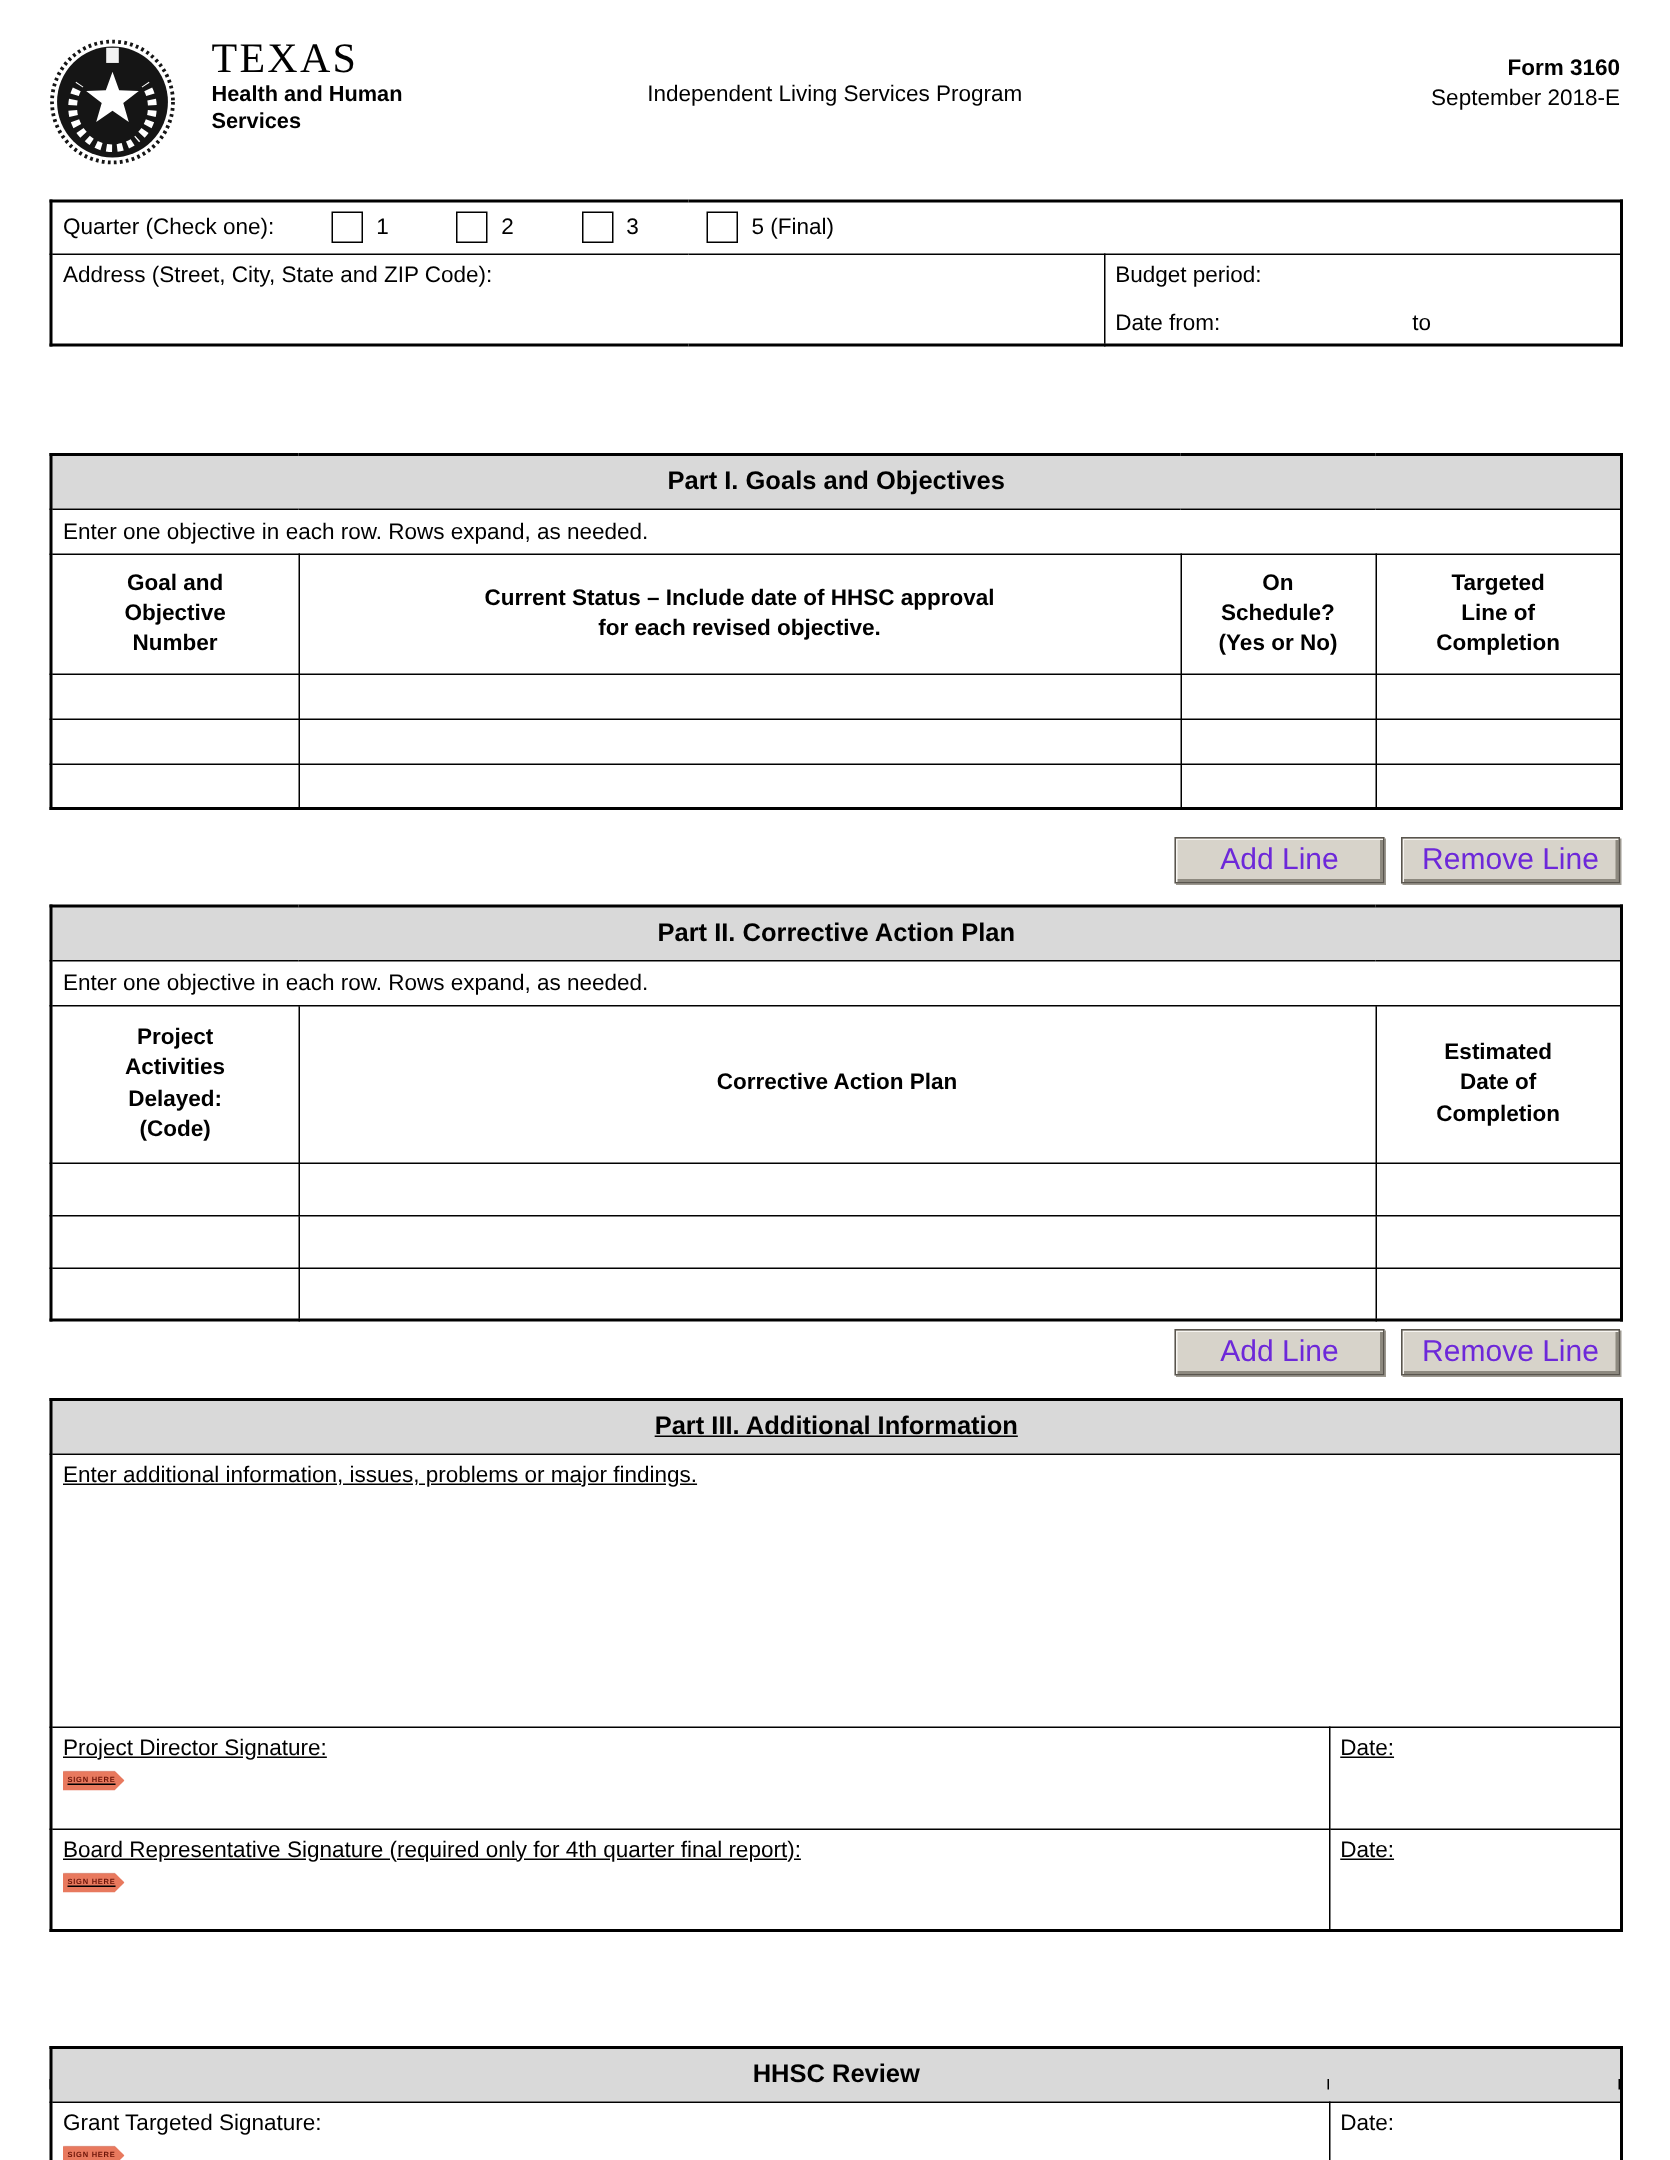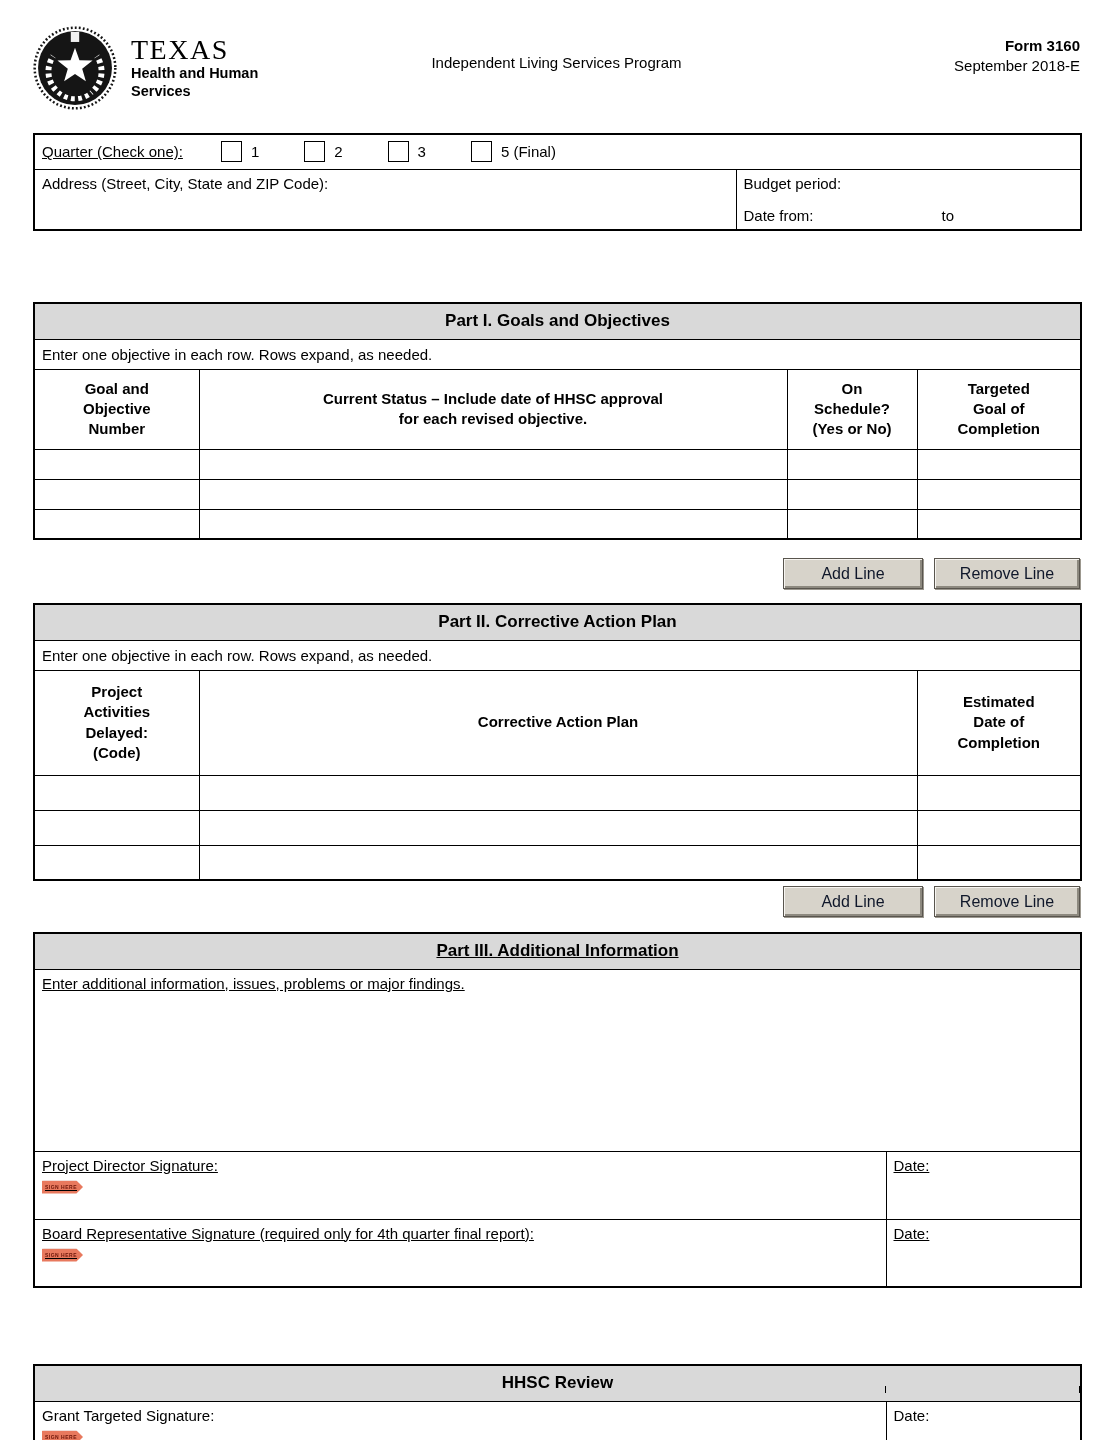--- a/index.html
+++ b/index.html
@@ -11,21 +11,21 @@
     height: 1440px;
     background: #ffffff;
     font-family: "Liberation Sans", sans-serif;
     color: #000;
     overflow: hidden;
   }
   .abs { position: absolute; left: 33px; width: 1047px; }
 
   
   .hdr { top: 24px; height: 100px; }
-  .logo-wrap { position: absolute; left: 0; top: 2px; display: flex; align-items: center; gap: 14px; }
+  .logo-wrap { position: absolute; left: 0; top: 2px; display: flex; gap: 24px; }
   .logo-text .t1 { font-family: "Liberation Serif", serif; font-size: 28px; letter-spacing: 1.5px; line-height: 1; }
   .logo-text .t2, .logo-text .t3 { font-size: 14.5px; font-weight: bold; line-height: 1.25; }
   .title-block { position: absolute; left: 50%; top: 30px; transform: translateX(-50%); text-align: center; width: 600px; }
   .title-block .program { font-size: 15px; }
   .title-block .report-title { font-size: 17.5px; font-weight: bold; margin-top: 3px; }
   .form-meta { position: absolute; right: 0; top: 12px; text-align: right; font-size: 15px; line-height: 1.35; }
   .form-meta .num { font-weight: bold; }
 
   
   table { border-collapse: collapse; table-layout: fixed; width: 1047px; }
@@ -37,21 +37,21 @@
   }
   .instr { height: 30px; vertical-align: middle; }
   .colhead { font-weight: bold; text-align: center; vertical-align: middle; white-space: pre-line; line-height: 1.35; }
   .empty-row td { height: 30px; }
   .empty-row2 td { height: 35px; }
 
   
   .info-tbl { top: 133px; }
   .qrow td { height: 35px; vertical-align: middle; }
   .qflex { display: flex; align-items: center; }
-  .qflex .qlabel { margin-right: 38px; text-decoration: underline; }
+  .qflex .qlabel { margin-right: 38px; }
   .cb { display: inline-block; width: 21px; height: 21px; border: 1.5px solid #000; background: #fff; flex: 0 0 auto; }
   .cbg { display: flex; align-items: center; gap: 9px; margin-right: 45px; }
   .grow td { height: 60px; }
   .period .l2 { margin-top: 15px; }
   .period .to { margin-left: 128px; }
 
   
   .part1-tbl { top: 302px; }
   .part2-tbl { top: 603px; }
   .part3-tbl { top: 932px; text-decoration: underline; }
@@ -70,21 +70,21 @@
   }
 
   
   .btn-row { display: flex; justify-content: flex-end; gap: 11px; }
   .btns1 { top: 558px; }
   .btns2 { top: 886px; }
   .pbtn {
     width: 140px; height: 31px; background: #d7d3ca;
     border: 1px solid #59554e;
     box-shadow: inset 1px 1px 0 #f7f5f1, inset -2px -2px 0 #8d897f, 1px 1px 0 #9c988f;
-    font-family: "Liberation Sans", sans-serif; font-size: 16px; color: #0f172a;
+    font-family: "Liberation Sans", sans-serif; font-size: 20px; color: #6d28d9;
     display: flex; align-items: center; justify-content: center; cursor: pointer;
   }
   .pbtn.wide { width: 146px; }
 
   
   .stub { top: 1386px; height: 7px; border-left: 1px solid #000; border-right: 1px solid #000; }
   .stub .div { position: absolute; left: 851px; top: 0; width: 1px; height: 7px; background: #000; }
 </style>
 </head>
 <body>
@@ -174,21 +174,21 @@
     <tr class="p1-head">
       <th class="colhead">Goal and
 Objective
 Number</th>
       <th class="colhead">Current Status – Include date of HHSC approval
 for each revised objective.</th>
       <th class="colhead">On
 Schedule?
 (Yes or No)</th>
       <th class="colhead">Targeted
-Goal of
+Line of
 Completion</th>
     </tr>
     <tr class="empty-row">
       <td></td>
           <td></td>
           <td></td>
           <td></td>
     </tr>
     <tr class="empty-row">
       <td></td>

